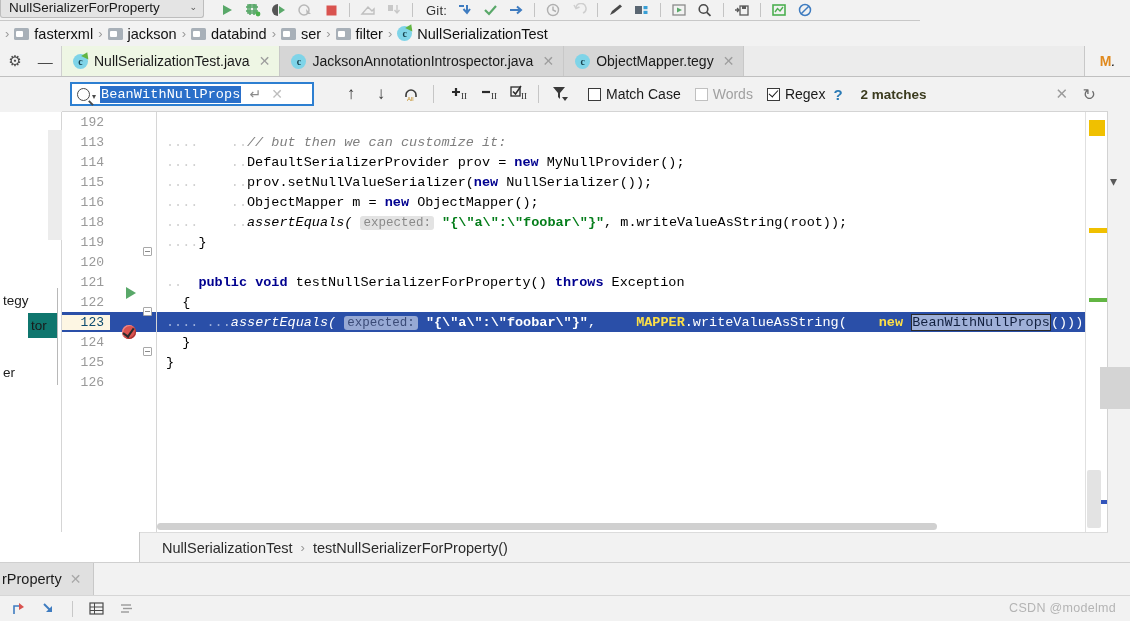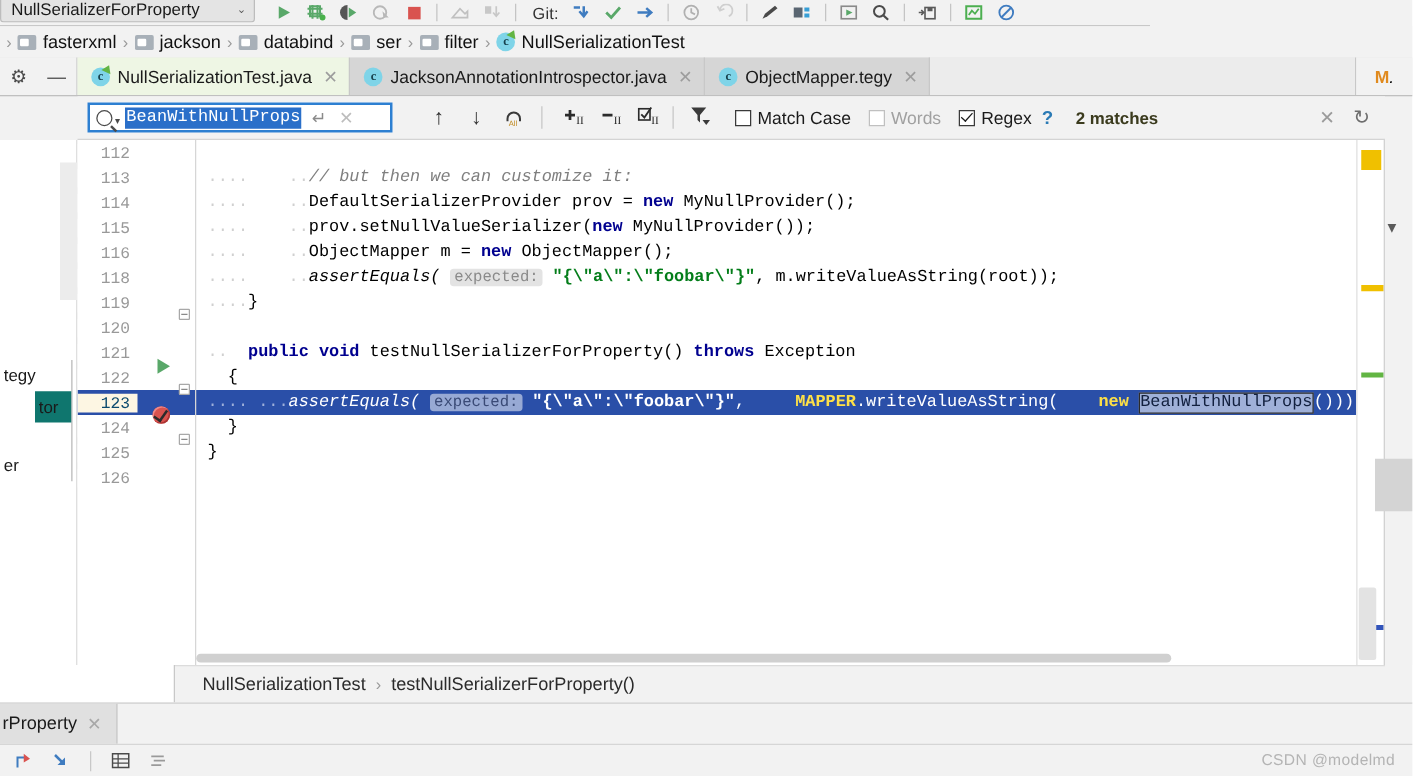--- a/index.html
+++ b/index.html
@@ -505,41 +505,41 @@
     <span class="fb-refresh">↻</span>
   </div>
 
   <div class="editor-left-strip"></div>
   <div class="thin-strip"></div>
 
   <div class="editor">
     <div class="vline" style="left:94px"></div>
 
     <div class="codeline">
-      <span class="lnum">112</span>
+      <span class="lnum">192</span>
       <span class="gut"></span>
       <span class="code"></span>
     </div>
 
     <div class="codeline">
       <span class="lnum">113</span>
       <span class="gut"></span>
       <span class="code"><span class="dot">....</span><span>    </span><span class="dot">..</span><span class="cmt">// but then we can customize it:</span></span>
     </div>
 
     <div class="codeline">
       <span class="lnum">114</span>
       <span class="gut"></span>
       <span class="code"><span class="dot">....</span><span>    </span><span class="dot">..</span><span>DefaultSerializerProvider prov = </span><span class="kw">new</span><span> MyNullProvider();</span></span>
     </div>
 
     <div class="codeline">
       <span class="lnum">115</span>
       <span class="gut"></span>
-      <span class="code"><span class="dot">....</span><span>    </span><span class="dot">..</span><span>prov.setNullValueSerializer(</span><span class="kw">new</span><span> MyNullProvider());</span></span>
+      <span class="code"><span class="dot">....</span><span>    </span><span class="dot">..</span><span>prov.setNullValueSerializer(</span><span class="kw">new</span><span> NullSerializer());</span></span>
     </div>
 
     <div class="codeline">
       <span class="lnum">116</span>
       <span class="gut"></span>
       <span class="code"><span class="dot">....</span><span>    </span><span class="dot">..</span><span>ObjectMapper m = </span><span class="kw">new</span><span> ObjectMapper();</span></span>
     </div>
 
 
     <div class="codeline">

